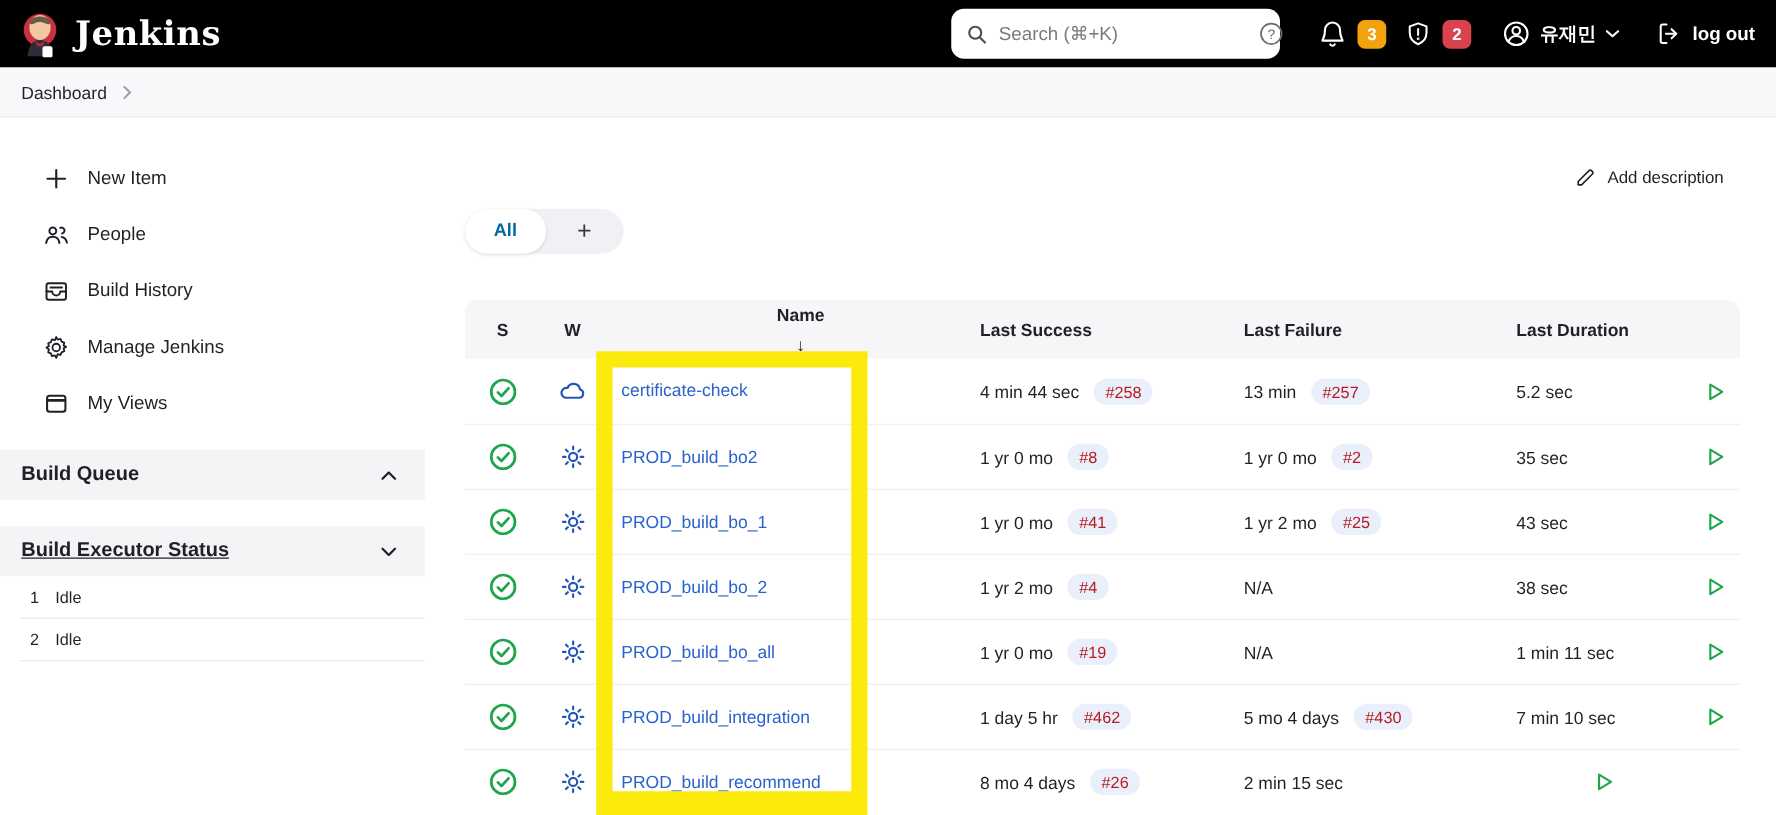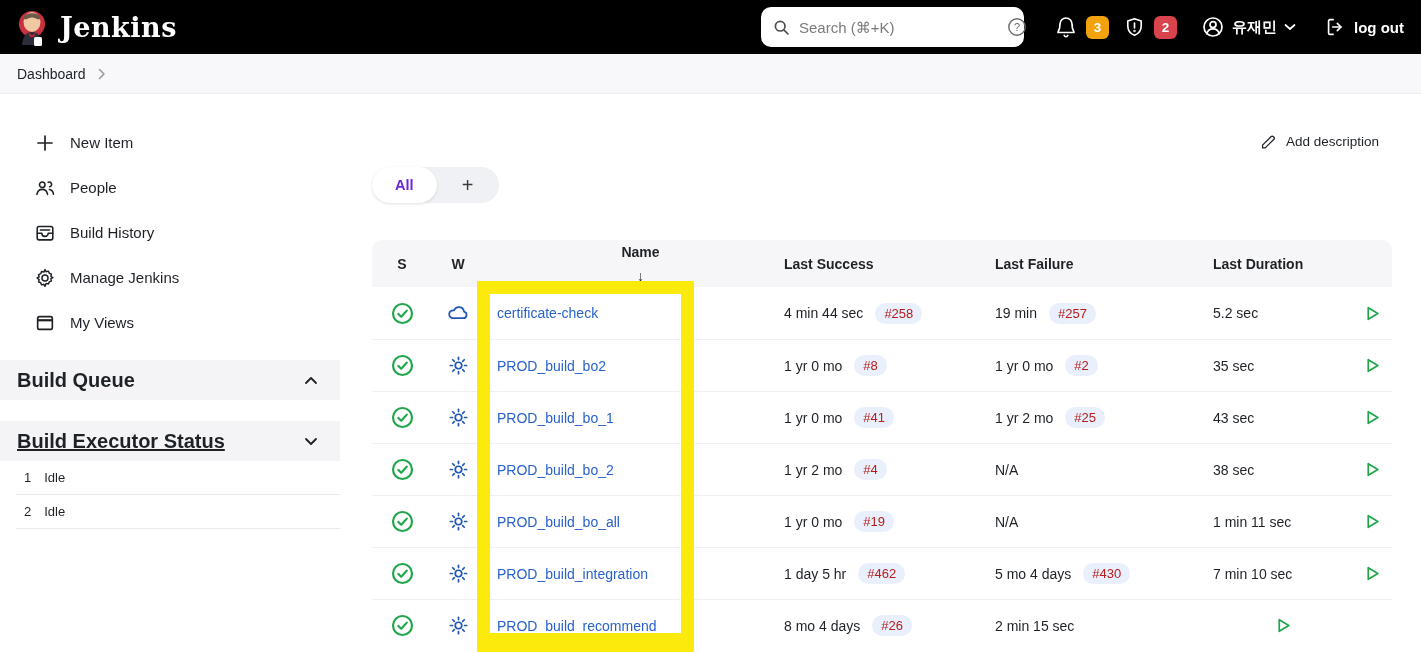--- a/index.html
+++ b/index.html
@@ -27,30 +27,30 @@
   
   .breadcrumb-bar { height:40px; background:#f8f8fa; border-bottom:1px solid #ededf0; display:flex; align-items:center; padding:0 17px; gap:12px; }
   .crumb { font-size:14px; color:#1e2227; cursor:pointer; }
 
   
   .content { display:flex; height:558px; }
   .sidebar { width:340px; flex:none; padding-top:26px; }
   .side-item { height:45px; display:flex; align-items:center; gap:14px; padding-left:34px; font-size:15px; cursor:pointer; }
   .side-item .ic { width:22px; display:flex; justify-content:center; }
   .side-section { height:40px; margin-top:15px; background:#f4f4f6; display:flex; align-items:center; justify-content:space-between; padding:0 22px 0 17px; cursor:pointer; }
-  .side-section .t { font-size:20px; font-weight:bold; }
+  .side-section .t { font-size:16px; font-weight:bold; }
   .side-section.hovered .t { text-decoration:underline; }
   .exec-row { height:34px; display:flex; align-items:center; gap:13px; margin:0 0 0 16px; border-bottom:1px solid #e9e9ec; font-size:13px; padding-left:8px; }
   .exec-row .n { color:#1e2227; }
 
   
   .main { flex:1; position:relative; padding-left:32px; }
   .tabbar { margin-top:73px; display:inline-flex; align-items:center; height:36px; background:#f0f1f4; border-radius:18px; }
   .tab-active { height:36px; padding:0 23px; background:#fff; border-radius:18px; display:flex; align-items:center;
-    color:#6d28d9; font-weight:bold; font-size:14.5px; box-shadow:0 1px 3px rgba(0,0,0,.12); cursor:pointer; }
+    color:#0369a1; font-weight:bold; font-size:14.5px; box-shadow:0 1px 3px rgba(0,0,0,.12); cursor:pointer; }
   .tab-plus { width:62px; display:flex; align-items:center; justify-content:center; font-size:20px; color:#3a3a3a; cursor:pointer; }
   .add-desc { position:absolute; top:39px; right:42px; display:flex; align-items:center; gap:9px; font-size:13.5px; cursor:pointer; }
 
   
   .jobs { margin-top:37px; width:1020px; border-radius:10px 10px 0 0; overflow:hidden; }
   .jrow { display:grid; grid-template-columns:60px 52px 300px 211px 218px 140px 39px; align-items:center; }
   .jhead { background:#f6f6f8; height:47px; font-weight:bold; font-size:14px; color:#1e2227; }
   .jbody .jrow { height:52px; background:#fff; border-top:1px solid #eef0f3; }
   .jbody .jrow:first-child { border-top:none; }
   .c-center { display:flex; justify-content:center; }
@@ -286,21 +286,21 @@
             <svg width="25" height="25" viewBox="0 0 24 24" fill="none" stroke="#2457b5" stroke-width="1.7" stroke-linejoin="round">
               <path d="M7 16.5a3.8 3.8 0 1 1 .7-7.5 5 5 0 0 1 9.6 1.2 3.2 3.2 0 0 1-.8 6.3H7z"></path>
             </svg>
           </div>
           <div class="c-name"><a class="job-link">certificate-check</a></div>
           <div class="cellv">
               <span>4 min 44 sec</span>
               <span class="build-badge">#258</span>
             </div>
           <div class="cellv">
-              <span>19 min</span>
+              <span>13 min</span>
               <span class="build-badge">#257</span>
             </div>
           <div class="cellv">
               <span>5.2 sec</span>
             </div>
           <div class="runbtn">
             <svg width="17" height="17" viewBox="0 0 16 16" fill="none" stroke="#1ea64b" stroke-width="1.6" stroke-linejoin="round">
                 <path d="M4 2.5 13 8 4 13.5Z"></path>
               </svg>
           </div>

